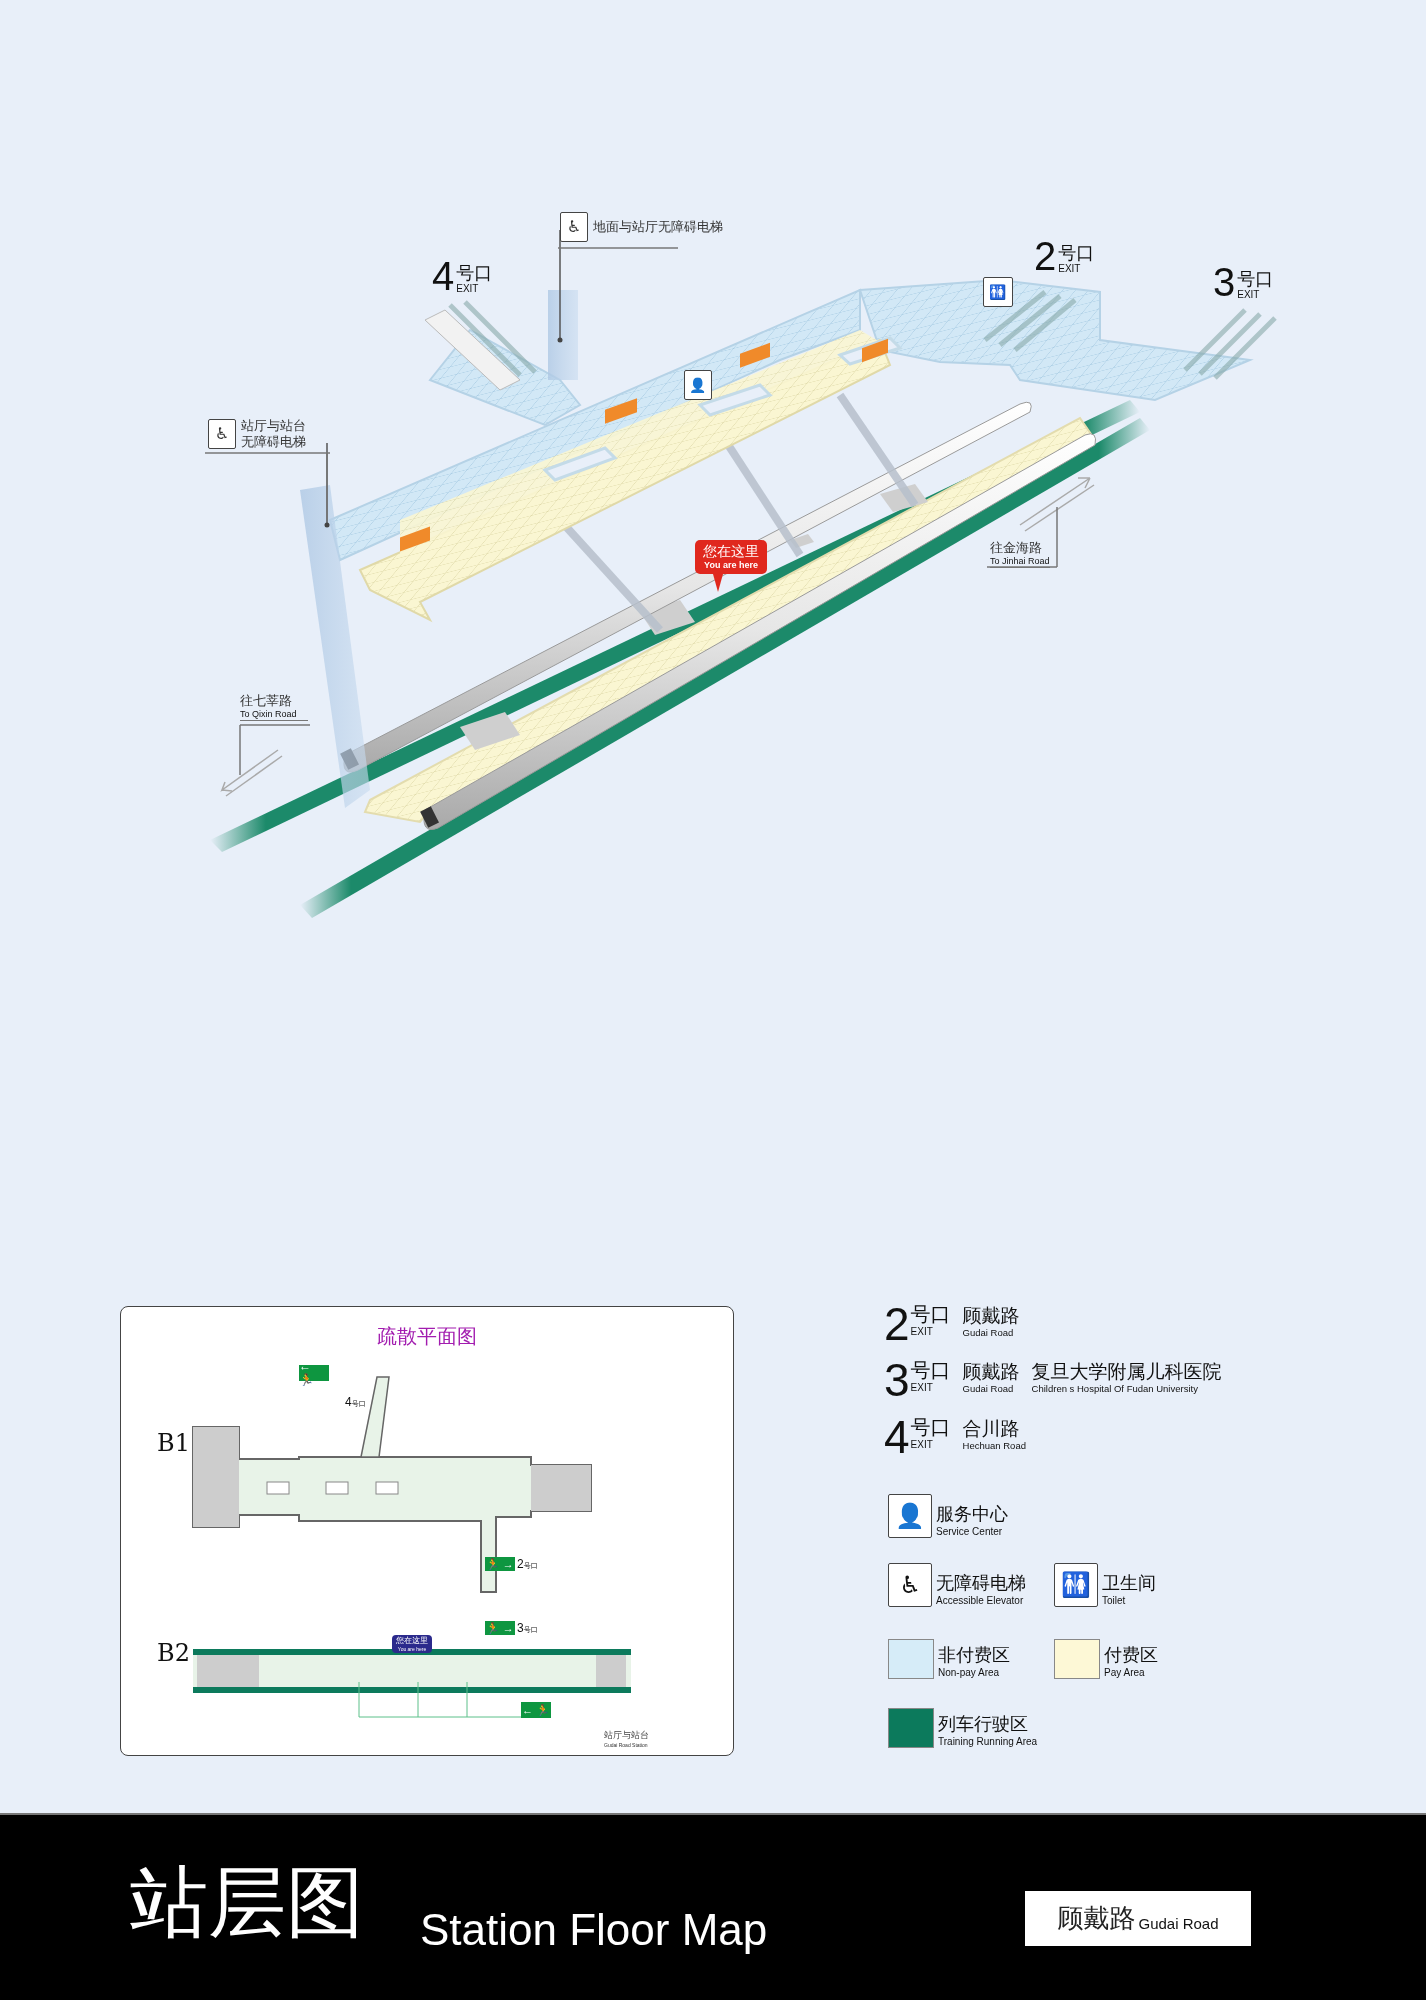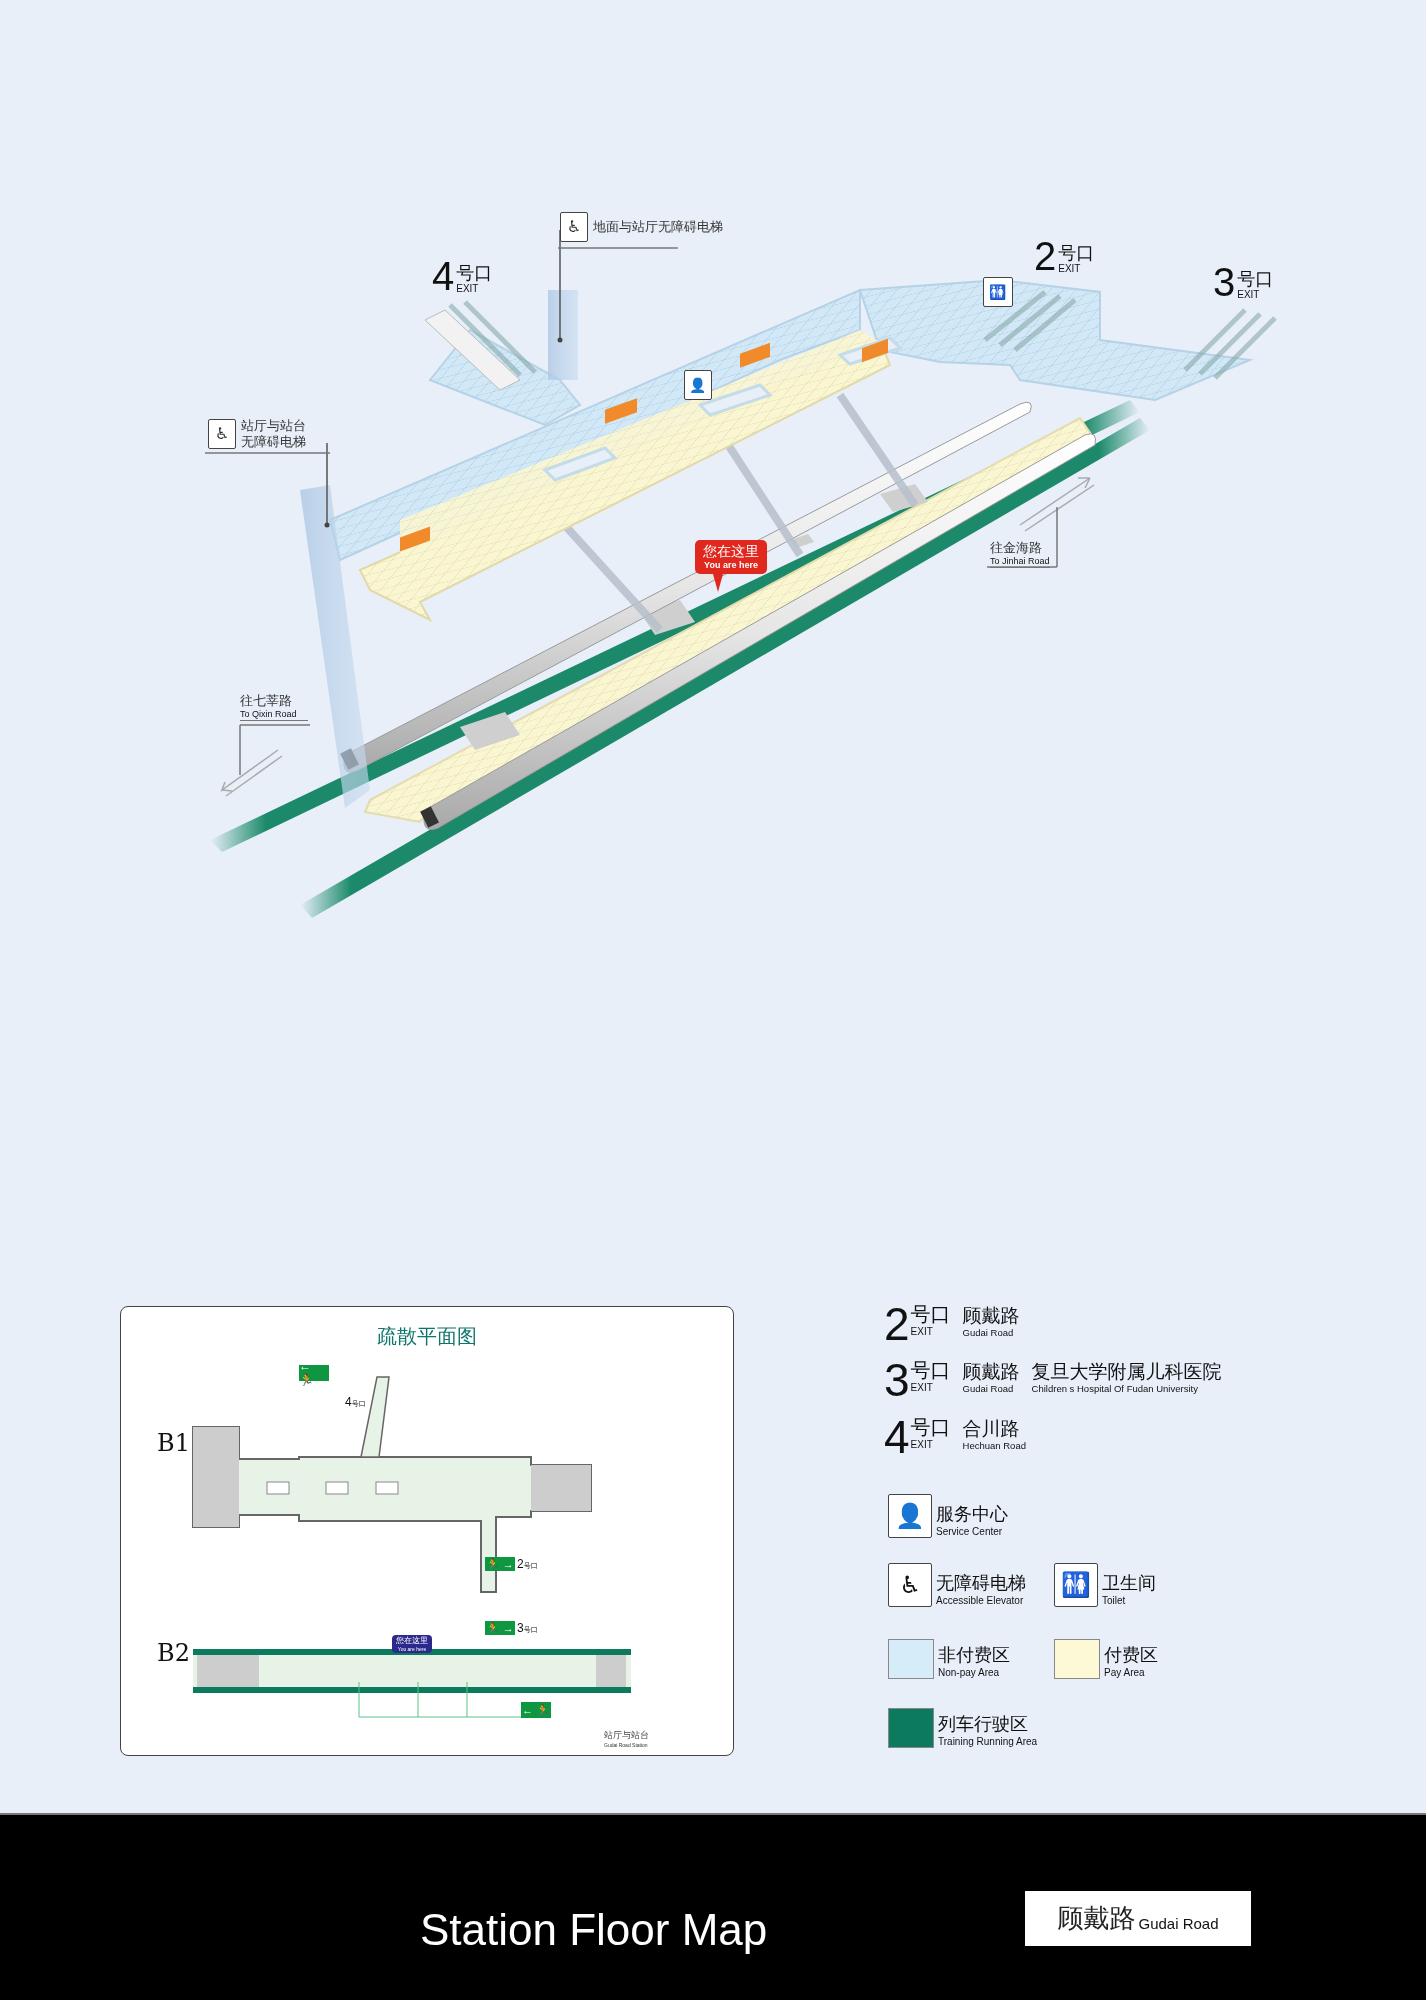--- a/index.html
+++ b/index.html
@@ -10,21 +10,21 @@
   .exitlbl{position:absolute;display:flex;align-items:flex-end;}
   .exitlbl .num{font-size:40px;line-height:36px;font-weight:normal;}
   .exitlbl .col{display:flex;flex-direction:column;margin-left:2px;}
   .exitlbl .hao{font-size:18px;line-height:20px;}
   .exitlbl .ex{font-size:10px;line-height:11px;}
   .callout{position:absolute;font-size:13px;line-height:16px;color:#333;}
   .callout .en{font-size:9px;line-height:10px;color:#111;border-bottom:1.5px solid #777;padding-bottom:1px;}
   .iconbox{background:#fff;border:1.5px solid #444;border-radius:2px;display:inline-block;}
   
   .panel{position:absolute;left:120px;top:1306px;width:612px;height:448px;background:#fff;border:1.5px solid #444;border-radius:8px;}
-  .panel .ttl{position:absolute;left:0;width:100%;top:16px;text-align:center;color:#0f766e;font-size:20px;}
+  .panel .ttl{position:absolute;left:0;width:100%;top:16px;text-align:center;color:#a21caf;font-size:20px;}
   .floorlbl{position:absolute;font-size:24px;}
   .greensign{position:absolute;background:#0e9640;display:flex;align-items:center;justify-content:center;color:#fff;font-weight:bold;}
   
   .lg-exit{position:absolute;display:flex;align-items:flex-start;}
   .lg-exit .num{font-size:46px;line-height:44px;}
   .lg-exit .col{display:flex;flex-direction:column;margin-left:1px;margin-top:2px;}
   .lg-exit .hao{font-size:20px;line-height:20px;}
   .lg-exit .ex{font-size:10px;line-height:16px;}
   .lg-dest{display:flex;flex-direction:column;margin-left:12px;margin-top:2px;}
   .lg-dest .zh{font-size:19px;line-height:22px;}
@@ -356,18 +356,19 @@
   <div class="lg-item" style="left:888px;top:1708px;">
     <span class="swatch" style="background:#0c7a5c;"></span>
     <span class="txt">
         <span class="zh serif">列车行驶区</span>
         <span class="en">Training Running Area</span>
       </span>
   </div>
 </div>
 
 <div class="footer">
+  <div class="zh serif">站层图</div>
   <div class="en">Station Floor Map</div>
   <div class="stationbox">
     <span class="szh serif">顾戴路</span>
     <span class="sen">Gudai Road</span>
   </div>
 </div>
 
 </body></html>

